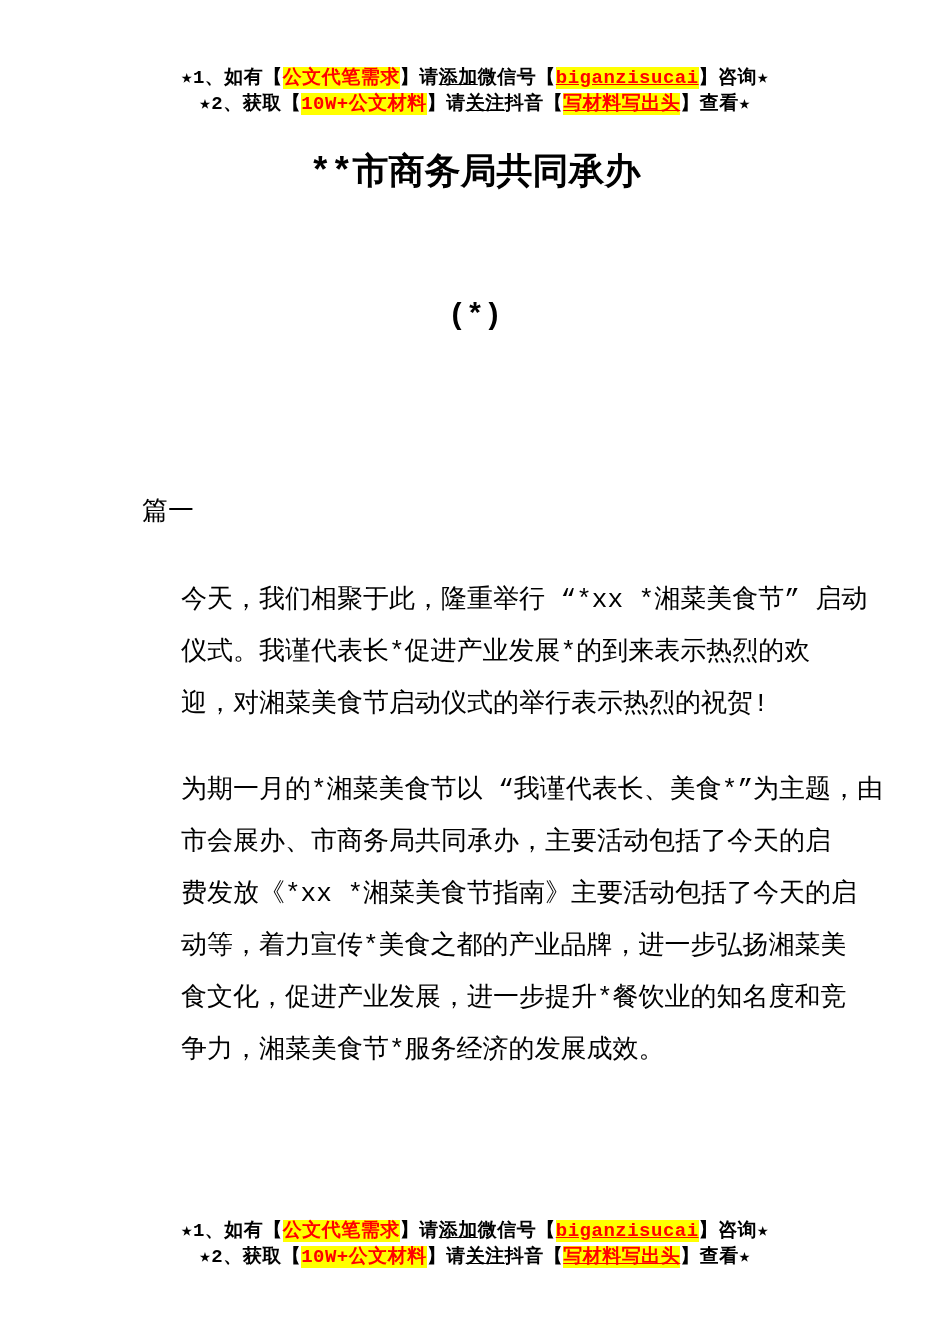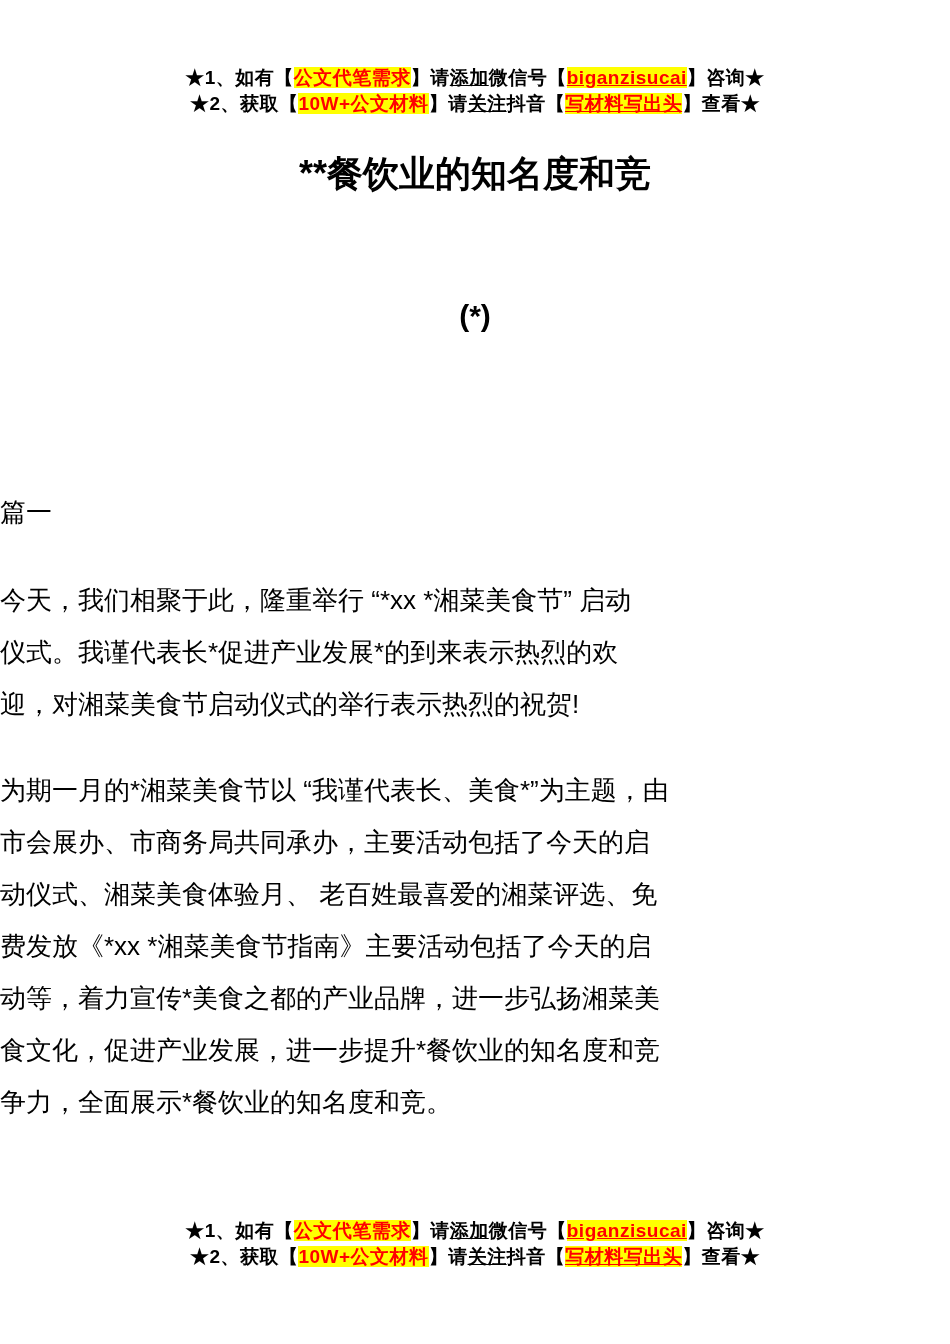--- a/index.html
+++ b/index.html
@@ -2,21 +2,21 @@
 <html><head>
 <meta charset="utf-8">
 <style>
   html, body { margin: 0; padding: 0; }
   .page {
     position: relative;
     width: 950px;
     height: 1344px;
     background: #ffffff;
     color: #000000;
-    font-family: Liberation Sans, sans-serif;
+    font-family: Liberation Mono, monospace;
     overflow: hidden;
   }
   
   .promo {
     text-align: center;
     font-weight: 700;
     font-size: 19px;
     line-height: 26px;
     letter-spacing: 0.5px;
     white-space: nowrap;
@@ -37,64 +37,64 @@
   .doc-subtitle {
     margin-top: 98px;
     text-align: center;
     font-size: 30px;
     font-weight: 700;
     line-height: 40px;
   }
   
   .content {
     margin-top: 150px;
+    padding-left: 142px;
     padding-right: 118px;
     font-size: 26px;
     line-height: 52px;
   }
   .text-line { white-space: nowrap; }
-  .para { margin-top: 0; }
+  .para { margin-top: 0; margin-left: 39px; }
   .para-gap-1 { margin-top: 36px; }
   .para-gap-2 { margin-top: 34px; }
 </style>
 </head>
 <body>
 
 <div class="page">
 
   <div class="promo promo-header">
     <div class="promo-line">
       <span>★1、如有【</span><span class="hl">公文代笔需求</span><span>】请</span><span class="u">添加</span><span>微信号【</span><span class="hl-link">biganzisucai</span><span>】咨询★</span>
     </div>
     <div class="promo-line">
       <span>★2、获取【</span><span class="hl">10W+公文材料</span><span>】请</span><span class="u">关注</span><span>抖音【</span><span class="hl-link">写材料写出头</span><span>】查看★</span>
     </div>
   </div>
 
-  <div class="doc-title">**餐饮业的知名度和竞</div>
+  <div class="doc-title">**市商务局共同承办</div>
 
   <div class="doc-subtitle">(*)</div>
 
   <div class="content">
     <div class="text-line">篇一</div>
 
     <div class="para para-gap-1">
       <div class="text-line">今天，我们相聚于此，隆重举行 “*xx *湘菜美食节” 启动</div>
       <div class="text-line">仪式。我谨代表长*促进产业发展*的到来表示热烈的欢</div>
       <div class="text-line">迎，对湘菜美食节启动仪式的举行表示热烈的祝贺!</div>
     </div>
 
     <div class="para para-gap-2">
       <div class="text-line">为期一月的*湘菜美食节以 “我谨代表长、美食*”为主题，由</div>
       <div class="text-line">市会展办、市商务局共同承办，主要活动包括了今天的启</div>
-      <div class="text-line">动仪式、湘菜美食体验月、 老百姓最喜爱的湘菜评选、免</div>
       <div class="text-line">费发放《*xx *湘菜美食节指南》主要活动包括了今天的启</div>
       <div class="text-line">动等，着力宣传*美食之都的产业品牌，进一步弘扬湘菜美</div>
       <div class="text-line">食文化，促进产业发展，进一步提升*餐饮业的知名度和竞</div>
-      <div class="text-line">争力，全面展示*餐饮业的知名度和竞。</div>
+      <div class="text-line">争力，湘菜美食节*服务经济的发展成效。</div>
     </div>
   </div>
 
   <div class="promo promo-footer">
     <div class="promo-line">
       <span>★1、如有【</span><span class="hl">公文代笔需求</span><span>】请</span><span class="u">添加</span><span>微信号【</span><span class="hl-link">biganzisucai</span><span>】咨询★</span>
     </div>
     <div class="promo-line">
       <span>★2、获取【</span><span class="hl">10W+公文材料</span><span>】请</span><span class="u">关注</span><span>抖音【</span><span class="hl-link">写材料写出头</span><span>】查看★</span>
     </div>

